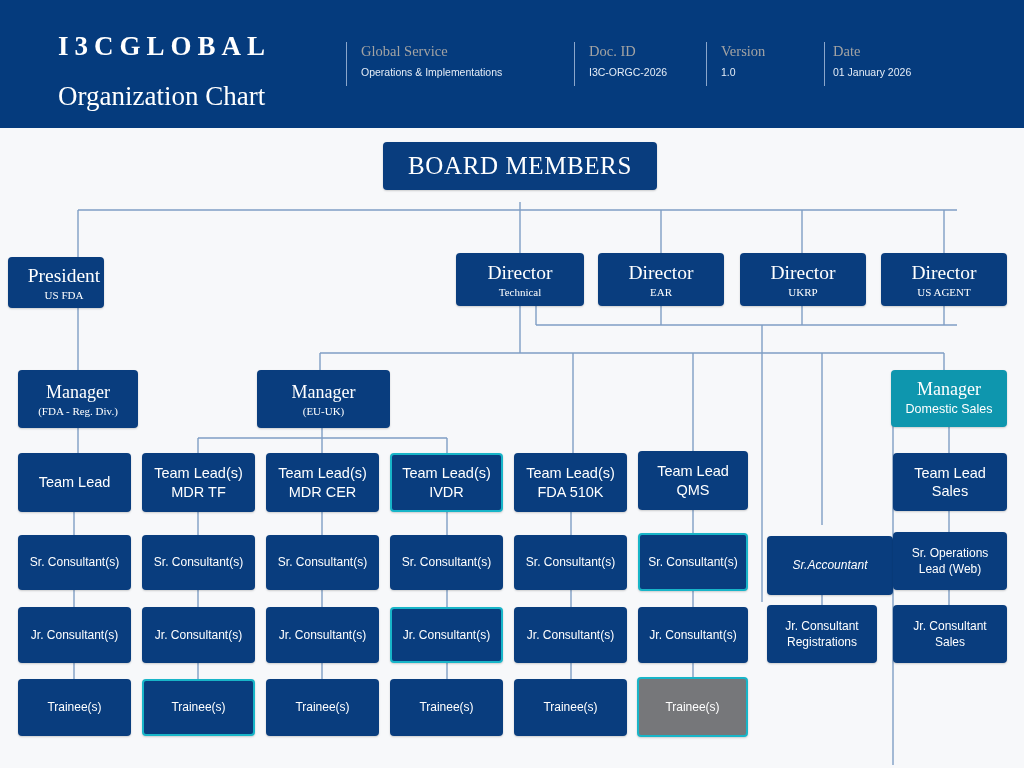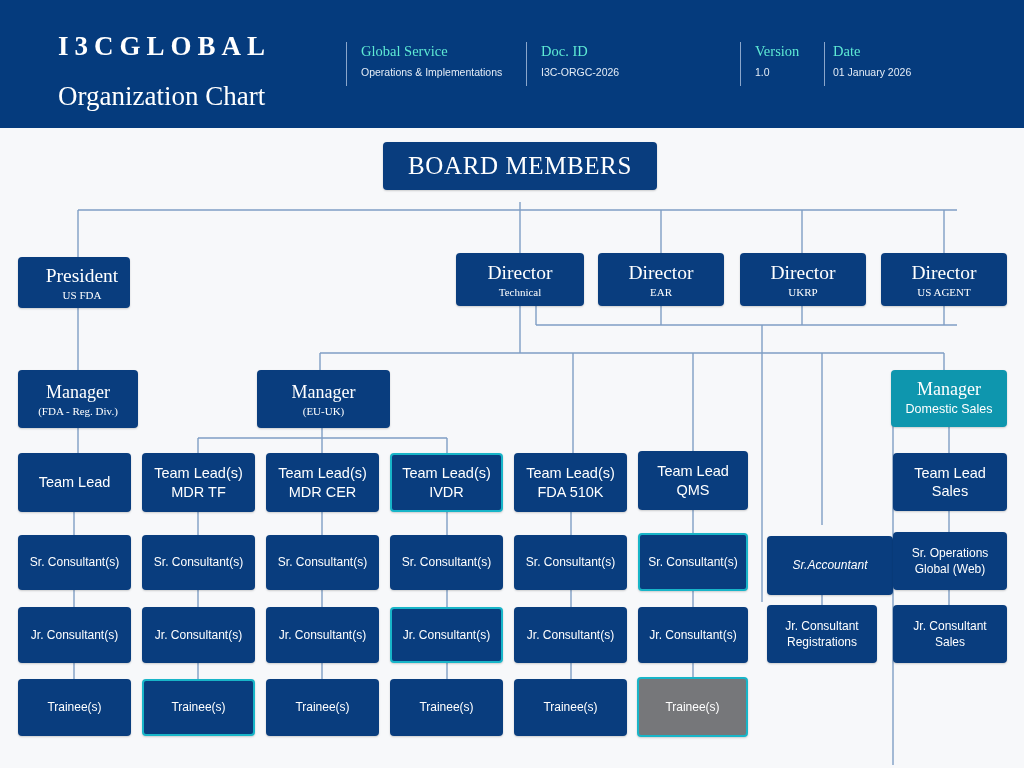--- a/index.html
+++ b/index.html
@@ -27,21 +27,21 @@
     font-size: 27px; font-weight: 400; line-height: 1.2; margin-top: 20px;
     color: #ffffff;
   }
   .meta-group { position: absolute; top: 42px; display: flex; }
   .meta-item {
     padding-left: 14px; border-left: 1px solid #8ba6cb;
     color: #ffffff; height: 44px;
   }
   .meta-label {
     font-family: "Liberation Serif", serif;
-    font-size: 14.5px; font-weight: 400; line-height: 1.25; color: #5eead4;
+    font-size: 14.5px; font-weight: 400; line-height: 1.25; color: #a3a3a3;
   }
   .meta-value {
     font-size: 10.5px; font-weight: 400; margin-top: 6px; color: #e4ecf6;
   }
 
   
   .canvas { position: absolute; left: 0; top: 128px; width: 1024px; height: 640px; }
   .lines { position: absolute; left: 0; top: 0; width: 1024px; height: 640px; }
 
   .node {
@@ -89,27 +89,27 @@
       <div class="brand-name">I3CGLOBAL</div>
       <div class="brand-sub">Organization Chart</div>
     </div>
 
     <div class="meta-group" style="left:346px;">
       <div class="meta-item" style="width:205px;">
         <div class="meta-label">Global Service</div>
         <div class="meta-value">Operations &amp; Implementations</div>
       </div>
     </div>
-    <div class="meta-group" style="left:526px;align-items:flex-end;">
+    <div class="meta-group" style="left:574px;align-items:flex-end;">
       <div class="meta-item" style="width:155px;">
         <div class="meta-label">Doc. ID</div>
         <div class="meta-value">I3C-ORGC-2026</div>
       </div>
     </div>
-    <div class="meta-group" style="left:740px;">
+    <div class="meta-group" style="left:706px;">
       <div class="meta-item" style="width:118px;">
         <div class="meta-label">Version</div>
         <div class="meta-value">1.0</div>
       </div>
     </div>
     <div class="meta-group" style="left:824px;">
       <div class="meta-item" style="width:160px;padding-left:8px;">
         <div class="meta-label">Date</div>
         <div class="meta-value">01 January 2026</div>
       </div>
@@ -190,21 +190,21 @@
 
         <path d="M949 383 L949 407"></path>
         <path d="M949 462 L949 479"></path>
       </g>
     </svg>
 
     <div class="node" style="left:383px; top:14px; width:274px; height:48px;">
       <div class="t-serif-xl">BOARD MEMBERS</div>
     </div>
 
-    <div class="node" style="left:18px; top:129px; width:112px; height:51px;padding-left:16px;">
+    <div class="node" style="left:8px; top:129px; width:96px; height:51px;padding-left:16px;">
       <div class="t-serif-lg">President</div>
       <div class="t-sub-serif">US FDA</div>
     </div>
 
     <div class="node" style="left:456px; top:125px; width:128px; height:53px;">
       <div class="t-serif-lg">Director</div>
       <div class="t-sub-serif">Technical</div>
     </div>
     <div class="node" style="left:598px; top:125px; width:126px; height:53px;">
       <div class="t-serif-lg">Director</div>
@@ -277,21 +277,21 @@
       <div class="t-sans-tl">Sr. Consultant(s)</div>
     </div>
     <div class="node teal-border" style="left:638px; top:405px; width:110px; height:58px;">
       <div class="t-sans-tl">Sr. Consultant(s)</div>
     </div>
     <div class="node" style="left:767px; top:408px; width:126px; height:59px;font-style:italic;">
       <div class="t-sans-tl">Sr.Accountant</div>
     </div>
     <div class="node" style="left:893px; top:404px; width:114px; height:58px;">
       <div class="t-sans-tl">Sr. Operations</div>
-      <div class="t-sans-tl l2">Global (Web)</div>
+      <div class="t-sans-tl l2">Lead (Web)</div>
     </div>
 
     <div class="node" style="left:18px; top:479px; width:113px; height:56px;">
       <div class="t-sans-tl">Jr. Consultant(s)</div>
     </div>
     <div class="node" style="left:142px; top:479px; width:113px; height:56px;">
       <div class="t-sans-tl">Jr. Consultant(s)</div>
     </div>
     <div class="node" style="left:266px; top:479px; width:113px; height:56px;">
       <div class="t-sans-tl">Jr. Consultant(s)</div>

